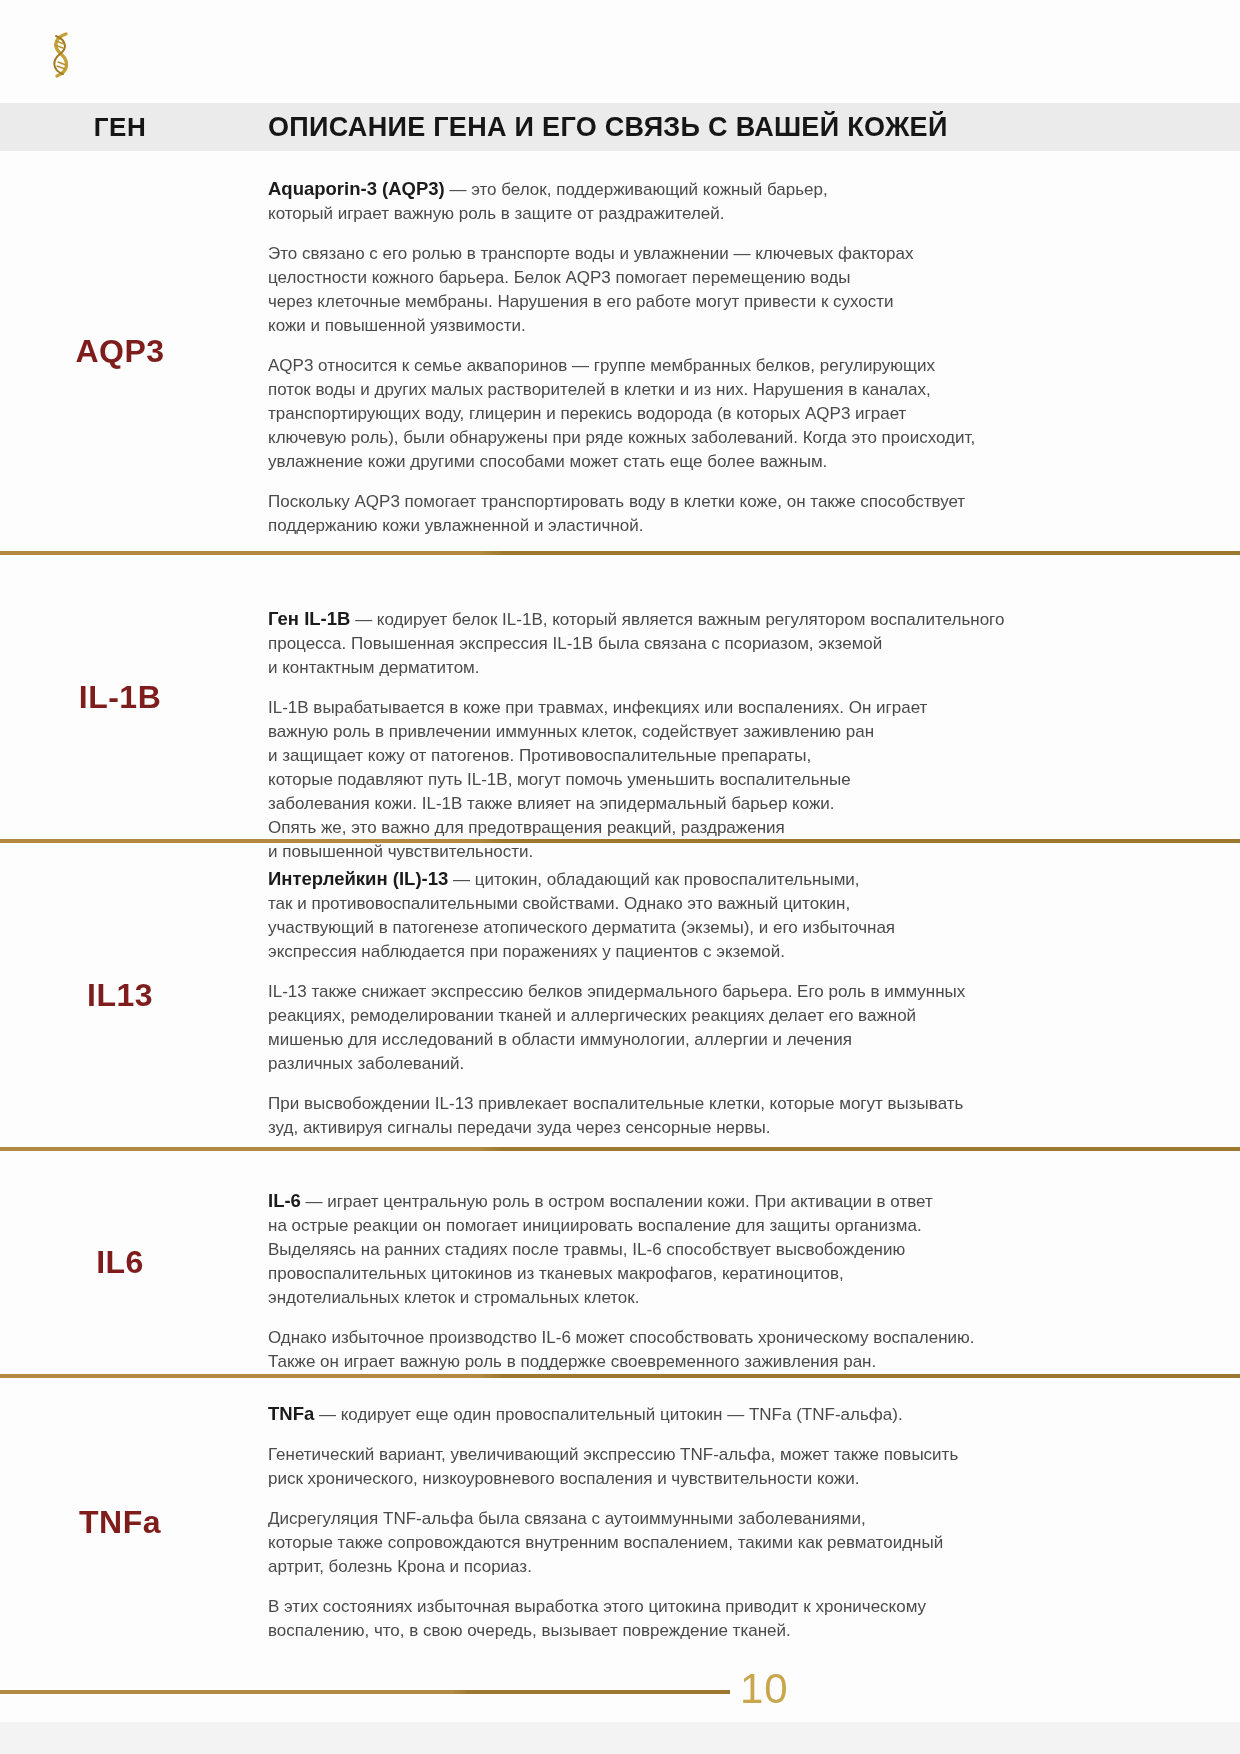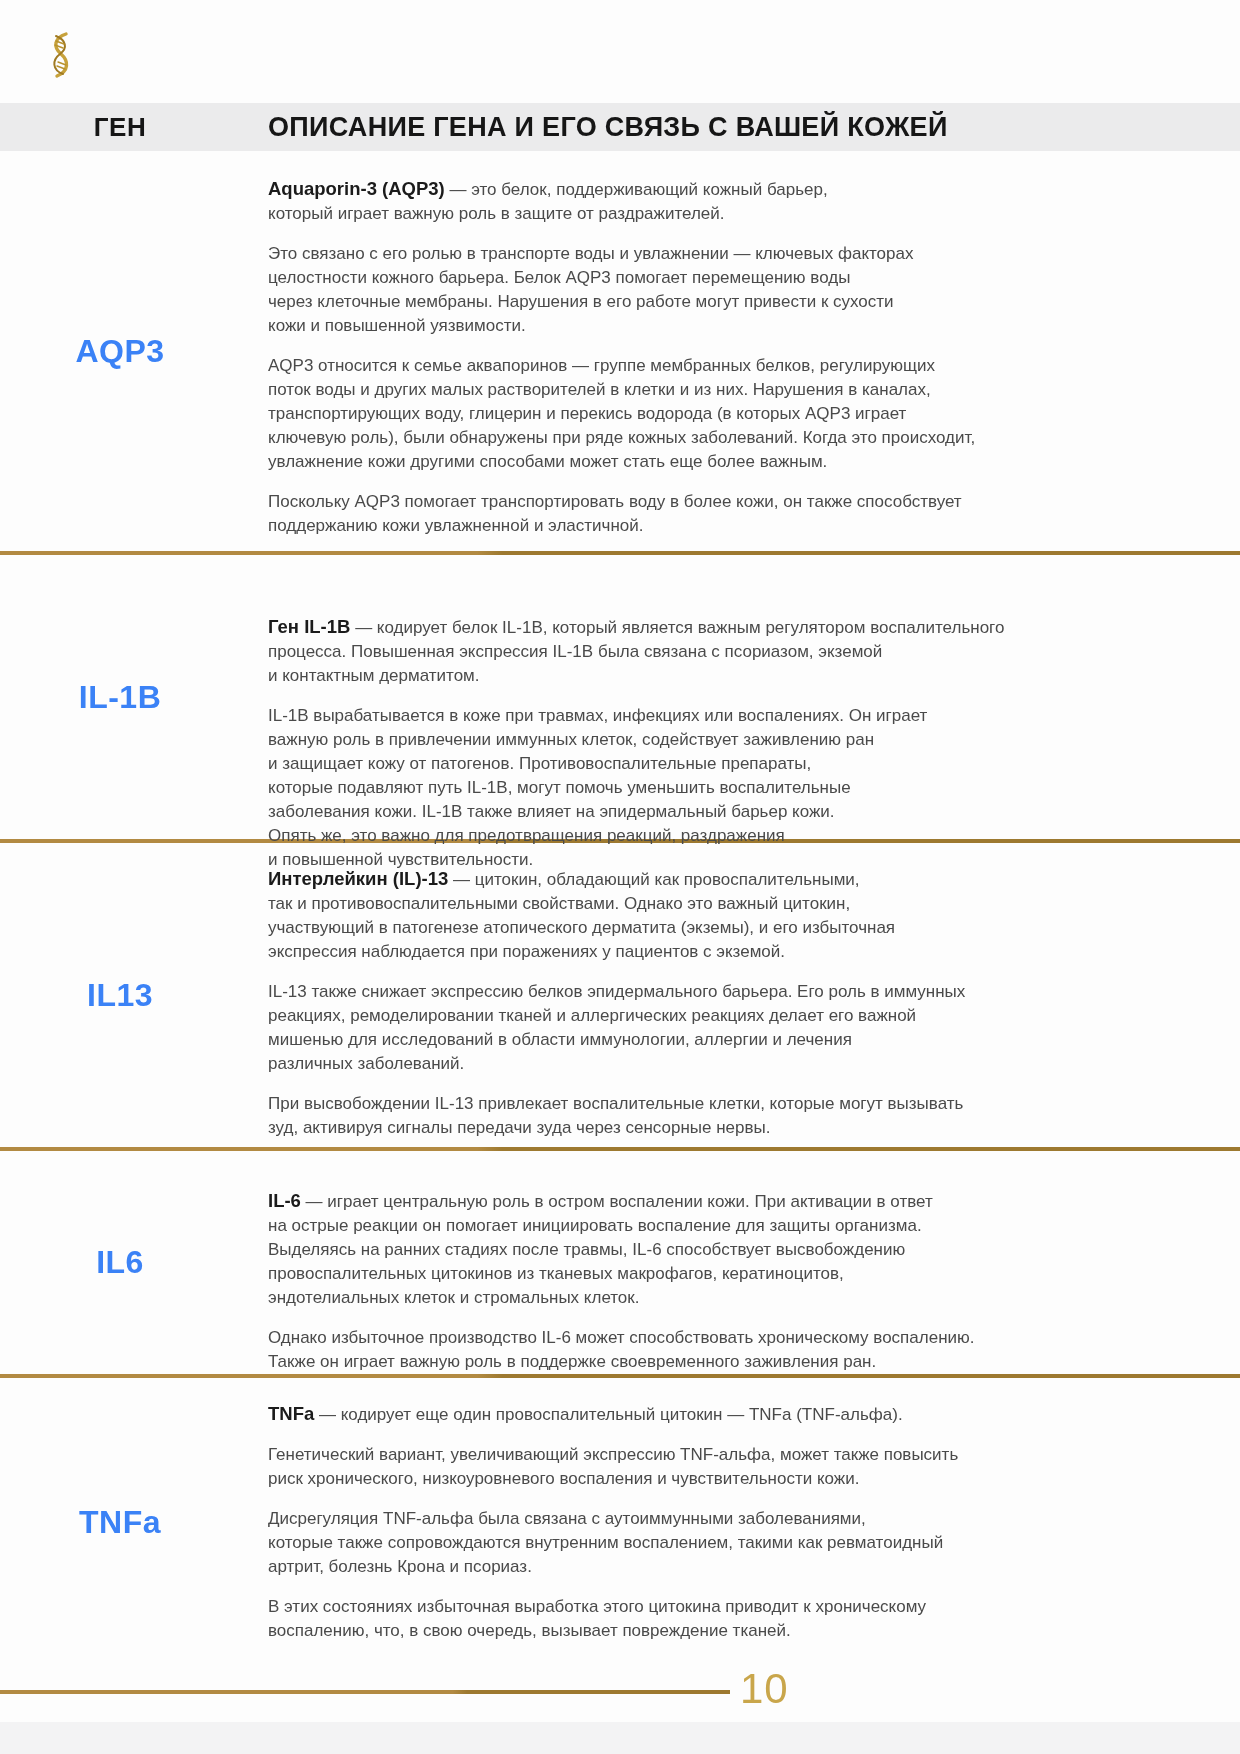--- a/index.html
+++ b/index.html
@@ -30,25 +30,25 @@
   }
   
   .row{display:flex;}
   .row-aqp3{height:400px;}
   .row-il1b{height:284px;}
   .row-il13{height:304px;}
   .row-il6{height:223px;}
   .row-tnfa{height:289px;}
   .gene-cell{
     width:240px;display:flex;align-items:center;justify-content:center;
-    font-size:32px;font-weight:bold;color:#3b82f6;letter-spacing:.5px;
+    font-size:32px;font-weight:bold;color:#7f1d1d;letter-spacing:.5px;
   }
   .content-cell{flex:1;padding:0 40px 0 28px;}
   .row-aqp3 .content-cell{padding-top:26px;}
-  .row-il1b .content-cell{padding-top:52px;margin-top:8px;}
+  .row-il1b .content-cell{padding-top:52px;}
   .row-il13 .content-cell{padding-top:24px;}
   .row-il6  .content-cell{padding-top:38px;}
   .row-tnfa .content-cell{padding-top:24px;}
   .para{
     margin:0 0 16px 0;
     font-size:17px;line-height:24px;color:#4a4a4a;
     white-space:pre-line;
   }
   .lead{font-size:18.5px;font-weight:bold;color:#1b1b1b;}
   .divider{
@@ -98,21 +98,21 @@
 который играет важную роль в защите от раздражителей.</span></p>
       <p class="para">Это связано с его ролью в транспорте воды и увлажнении — ключевых факторах
 целостности кожного барьера. Белок AQP3 помогает перемещению воды
 через клеточные мембраны. Нарушения в его работе могут привести к сухости
 кожи и повышенной уязвимости.</p>
       <p class="para">AQP3 относится к семье аквапоринов — группе мембранных белков, регулирующих
 поток воды и других малых растворителей в клетки и из них. Нарушения в каналах,
 транспортирующих воду, глицерин и перекись водорода (в которых AQP3 играет
 ключевую роль), были обнаружены при ряде кожных заболеваний. Когда это происходит,
 увлажнение кожи другими способами может стать еще более важным.</p>
-      <p class="para">Поскольку AQP3 помогает транспортировать воду в более кожи, он также способствует
+      <p class="para">Поскольку AQP3 помогает транспортировать воду в клетки коже, он также способствует
 поддержанию кожи увлажненной и эластичной.</p>
     </div>
   </div>
   <div class="divider"></div>
 
   <div class="row row-il1b">
     <div class="gene-cell">IL-1B</div>
     <div class="content-cell">
       <p class="para"><span class="lead">Ген IL-1B</span><span> — кодирует белок IL-1B, который является важным регулятором воспалительного
 процесса. Повышенная экспрессия IL-1B была связана с псориазом, экземой

